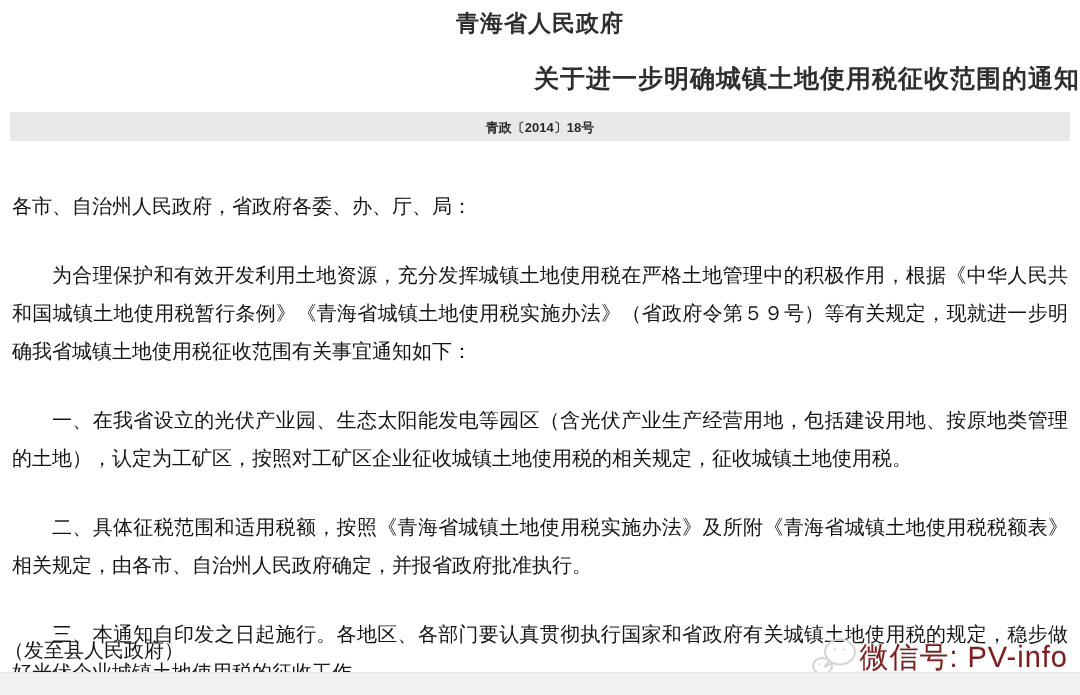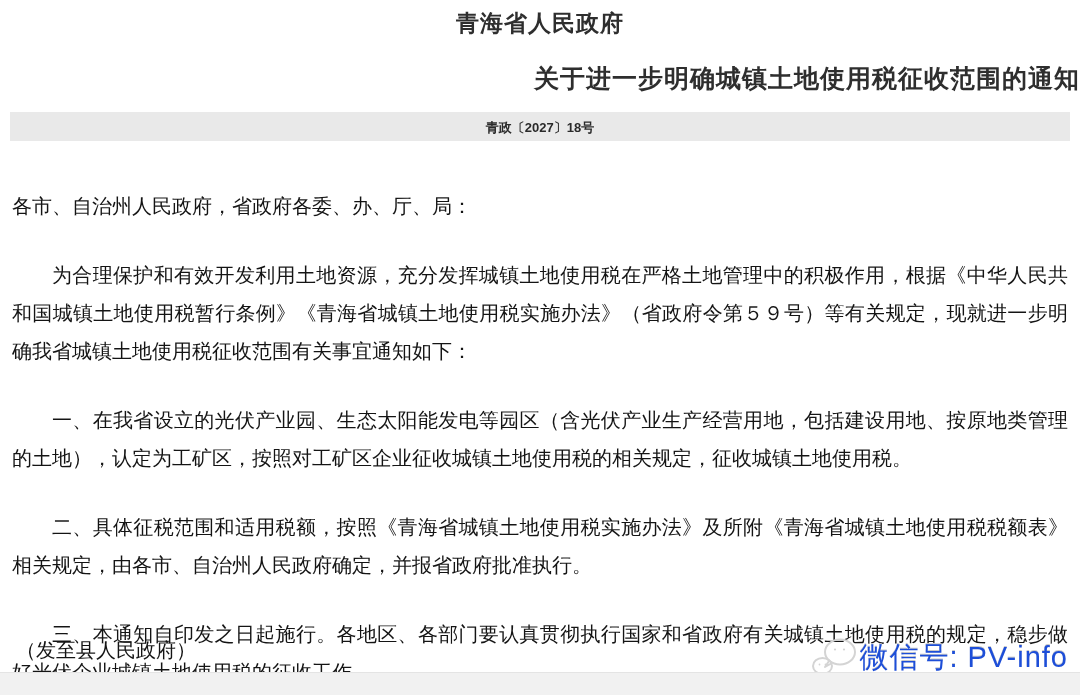--- a/index.html
+++ b/index.html
@@ -58,34 +58,34 @@
     margin: 14px 0 0 0;
     text-align: right;
     font-size: 20px;
     color: #141414;
   }
   .signature p { margin: 0; line-height: 30px; }
   .sig-org  { padding-right: 40px; }
   .sig-date { padding-right: 18px; letter-spacing: 1px; }
   .footnote {
     position: absolute;
-    left: 16px;
+    left: 4px;
     bottom: 33px;
     margin: 0;
     font-size: 20px;
     line-height: 24px;
     color: #141414;
   }
   .watermark {
     position: absolute;
     right: 12px;
     bottom: 16px;
     display: flex;
     align-items: center;
-    color: #1d4ed8;
+    color: #7f1d1d;
     text-shadow: 0 1px 0 #ffffff, 0 -1px 0 #c9c9c9;
   }
   .wm-icon { display: inline-block; width: 48px; height: 44px; }
   .wm-label {
     font-family: "Liberation Sans", sans-serif;
     font-size: 29px;
     line-height: 44px;
     letter-spacing: 1px;
     white-space: nowrap;
   }
@@ -102,21 +102,21 @@
 </head>
 <body>
 
 <div class="page">
 
   <h1 class="doc-title">青海省人民政府</h1>
 
   <h2 class="doc-subtitle">关于进一步明确城镇土地使用税征收范围的通知</h2>
 
   <div class="doc-number-bar">
-    <span>青政〔2027〕18号</span>
+    <span>青政〔2014〕18号</span>
   </div>
 
   <div class="doc-body">
     <p class="salutation">各市、自治州人民政府，省政府各委、办、厅、局：</p>
     <p class="para">为合理保护和有效开发利用土地资源，充分发挥城镇土地使用税在严格土地管理中的积极作用，根据《中华人民共和国城镇土地使用税暂行条例》《青海省城镇土地使用税实施办法》（省政府令第５９号）等有关规定，现就进一步明确我省城镇土地使用税征收范围有关事宜通知如下：</p>
     <p class="para">一、在我省设立的光伏产业园、生态太阳能发电等园区（含光伏产业生产经营用地，包括建设用地、按原地类管理的土地），认定为工矿区，按照对工矿区企业征收城镇土地使用税的相关规定，征收城镇土地使用税。</p>
     <p class="para">二、具体征税范围和适用税额，按照《青海省城镇土地使用税实施办法》及所附《青海省城镇土地使用税税额表》相关规定，由各市、自治州人民政府确定，并报省政府批准执行。</p>
     <p class="para">三、本通知自印发之日起施行。各地区、各部门要认真贯彻执行国家和省政府有关城镇土地使用税的规定，稳步做好光伏企业城镇土地使用税的征收工作。</p>
   </div>
 

